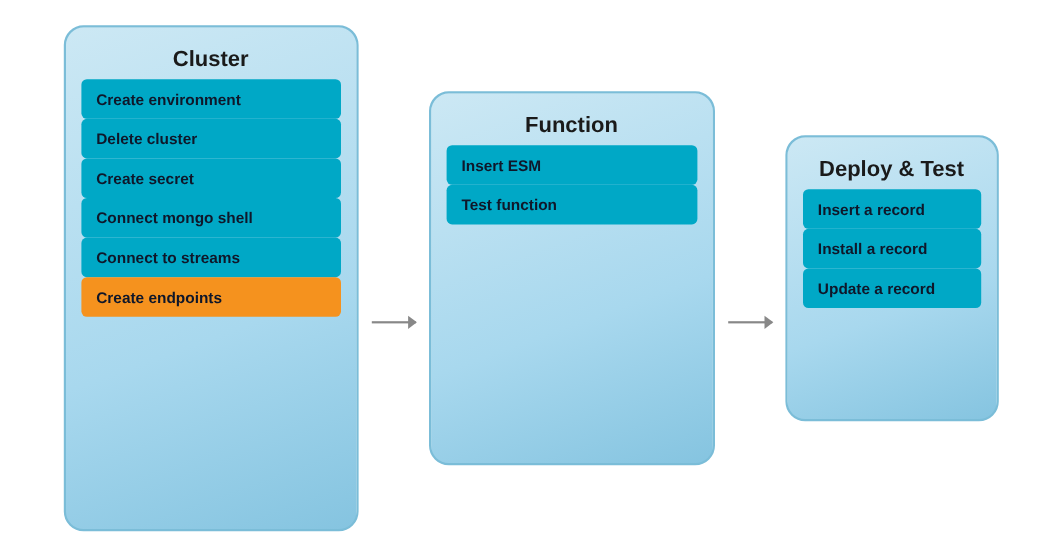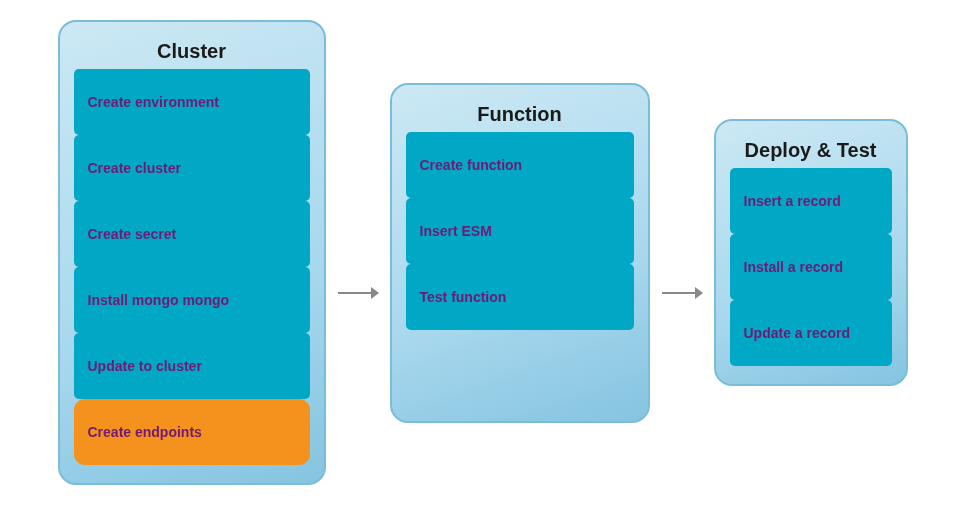--- a/index.html
+++ b/index.html
@@ -57,37 +57,36 @@
       font-size: 20px;
       font-weight: bold;
       color: #1a1a1a;
       margin-bottom: 6px;
       text-align: center;
     }
 
     .btn {
       display: block;
       width: 100%;
-      padding: 25px 14px;
+      padding: 10px 14px;
       border: none;
       border-radius: 5px;
       font-size: 14px;
       font-weight: bold;
       cursor: pointer;
       text-align: left;
-      color: #701a75;
+      color: #0f172a;
     }
 
     .btn-teal {
       background-color: #00a8c6;
     }
 
     .btn-orange {
       background-color: #f5921e;
-      border-radius: 11px;
     }
 
     .arrow-container {
       display: flex;
       align-items: center;
       padding: 0 12px;
       margin-top: 80px;
     }
 
     .arrow-line {
@@ -108,34 +107,33 @@
     }
   </style>
 </head>
 <body>
 
 <div class="diagram">
 
   <div class="panel panel-cluster">
     <div class="panel-title">Cluster</div>
     <button class="btn btn-teal">Create environment</button>
-    <button class="btn btn-teal">Create cluster</button>
+    <button class="btn btn-teal">Delete cluster</button>
     <button class="btn btn-teal">Create secret</button>
-    <button class="btn btn-teal">Install mongo mongo</button>
-    <button class="btn btn-teal">Update to cluster</button>
+    <button class="btn btn-teal">Connect mongo shell</button>
+    <button class="btn btn-teal">Connect to streams</button>
     <button class="btn btn-orange">Create endpoints</button>
   </div>
 
   <div class="arrow-container">
     <div class="arrow-line"></div>
   </div>
 
   <div class="panel panel-function">
     <div class="panel-title">Function</div>
-    <button class="btn btn-teal">Create function</button>
     <button class="btn btn-teal">Insert ESM</button>
     <button class="btn btn-teal">Test function</button>
   </div>
 
   <div class="arrow-container">
     <div class="arrow-line"></div>
   </div>
 
   <div class="panel panel-deploy">
     <div class="panel-title">Deploy &amp; Test</div>

